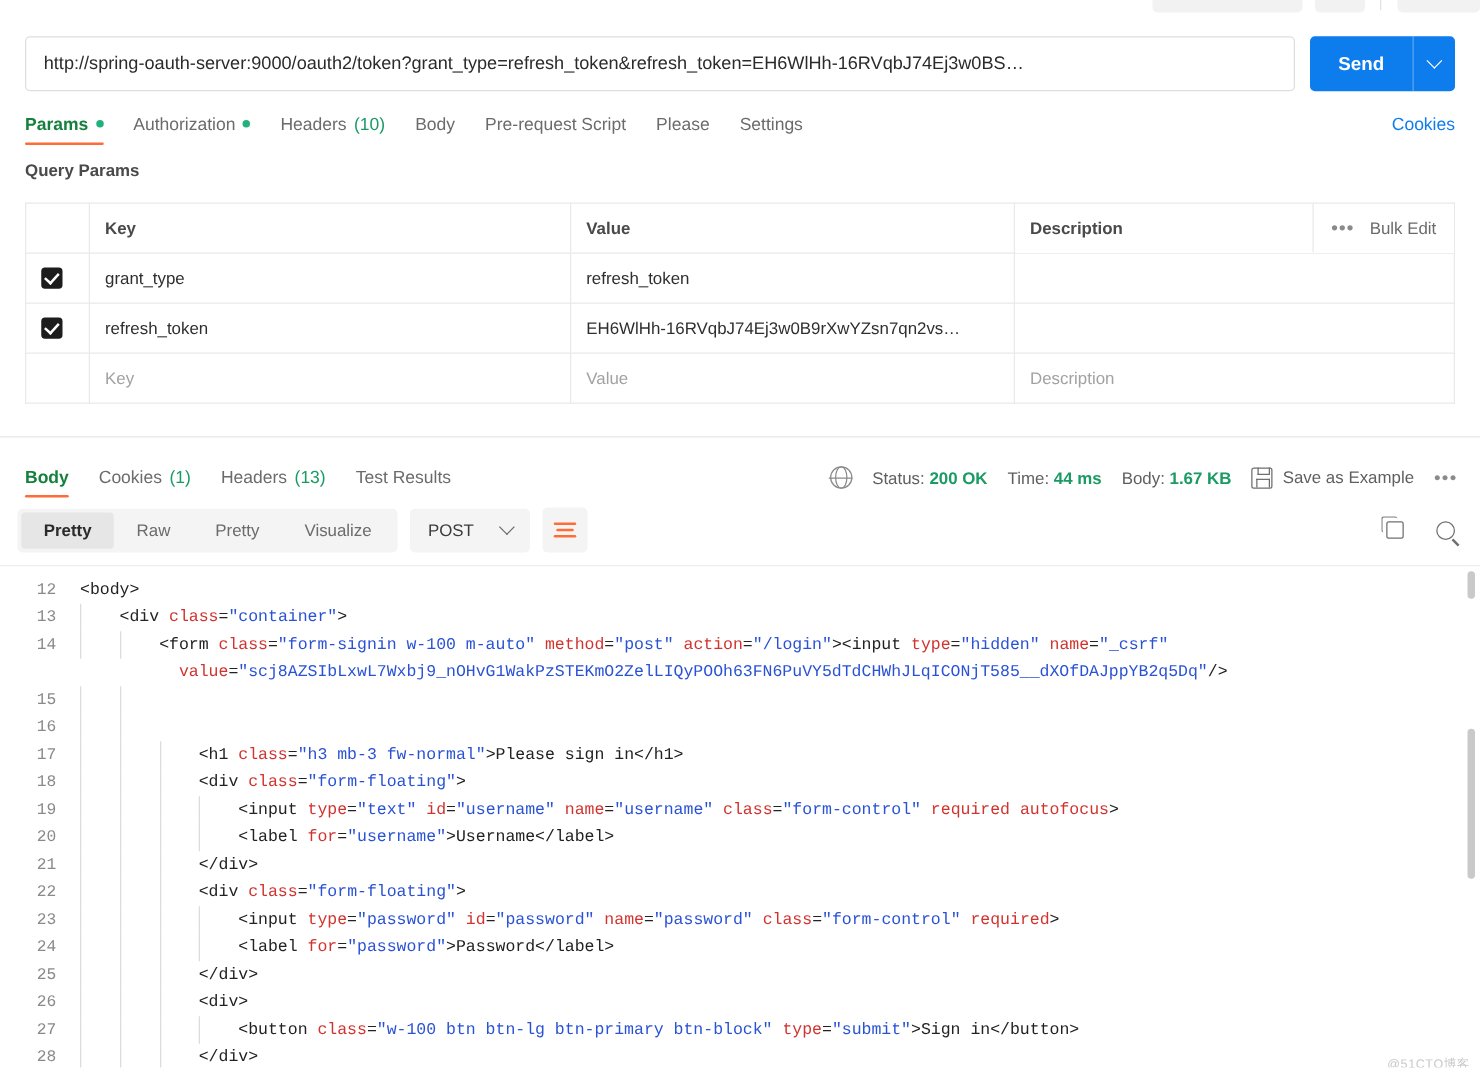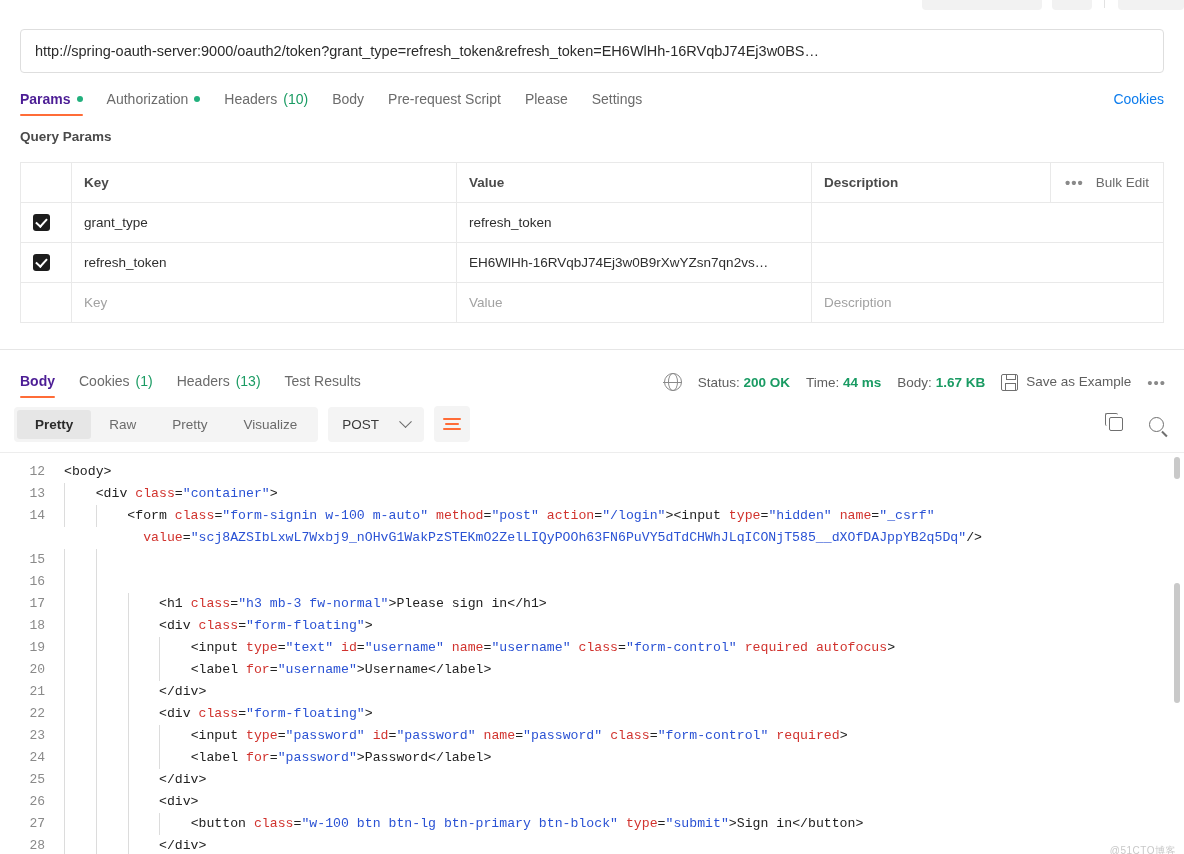--- a/index.html
+++ b/index.html
@@ -130,21 +130,21 @@
     display: flex;
     align-items: center;
     gap: 6px;
     margin-right: 24px;
     padding-bottom: 9px;
     font-size: 14px;
     color: #6b6b6b;
     cursor: pointer;
     white-space: nowrap;
   }
-  .rt.active { color: #4c1d95; font-weight: 600; }
+  .rt.active { color: #15803d; font-weight: 600; }
   .rt.active::after {
     content: "";
     position: absolute;
     left: 0; right: 0; bottom: 0;
     height: 2.5px;
     background: #ff6c37;
     border-radius: 2px;
   }
   .dot-green {
     width: 6px; height: 6px;
@@ -492,20 +492,26 @@
 <div class="top-strip">
   <div class="chip a"></div>
   <div class="chip b"></div>
   <div class="divider"></div>
   <div class="chip c"></div>
 </div>
 
 <div class="url-row">
   <div class="url-box">
     <div class="url-input">http://spring-oauth-server:9000/oauth2/token?grant_type=refresh_token&amp;refresh_token=EH6WlHh-16RVqbJ74Ej3w0BS…</div>
+  </div>
+  <div class="send-wrap">
+    <div class="send-btn">Send</div>
+    <div class="send-caret">
+      <span class="chev white"></span>
+    </div>
   </div>
 </div>
 
 <div class="req-tabs">
   <div class="rt active">
     <span>Params</span>
     <span class="dot-green"></span>
   </div>
   <div class="rt">
     <span>Authorization</span>

